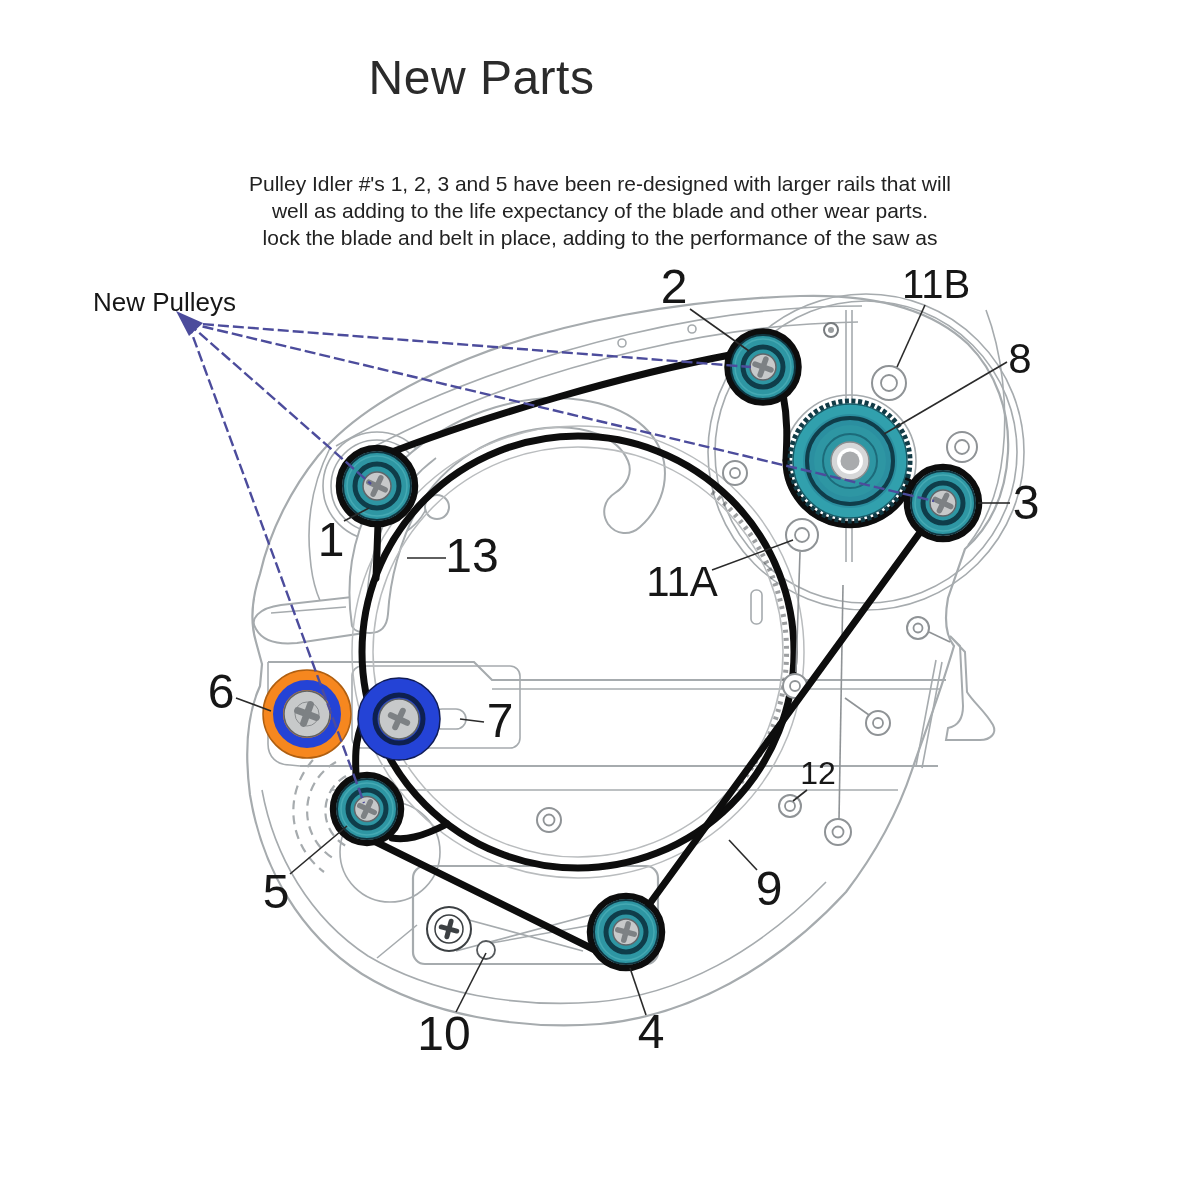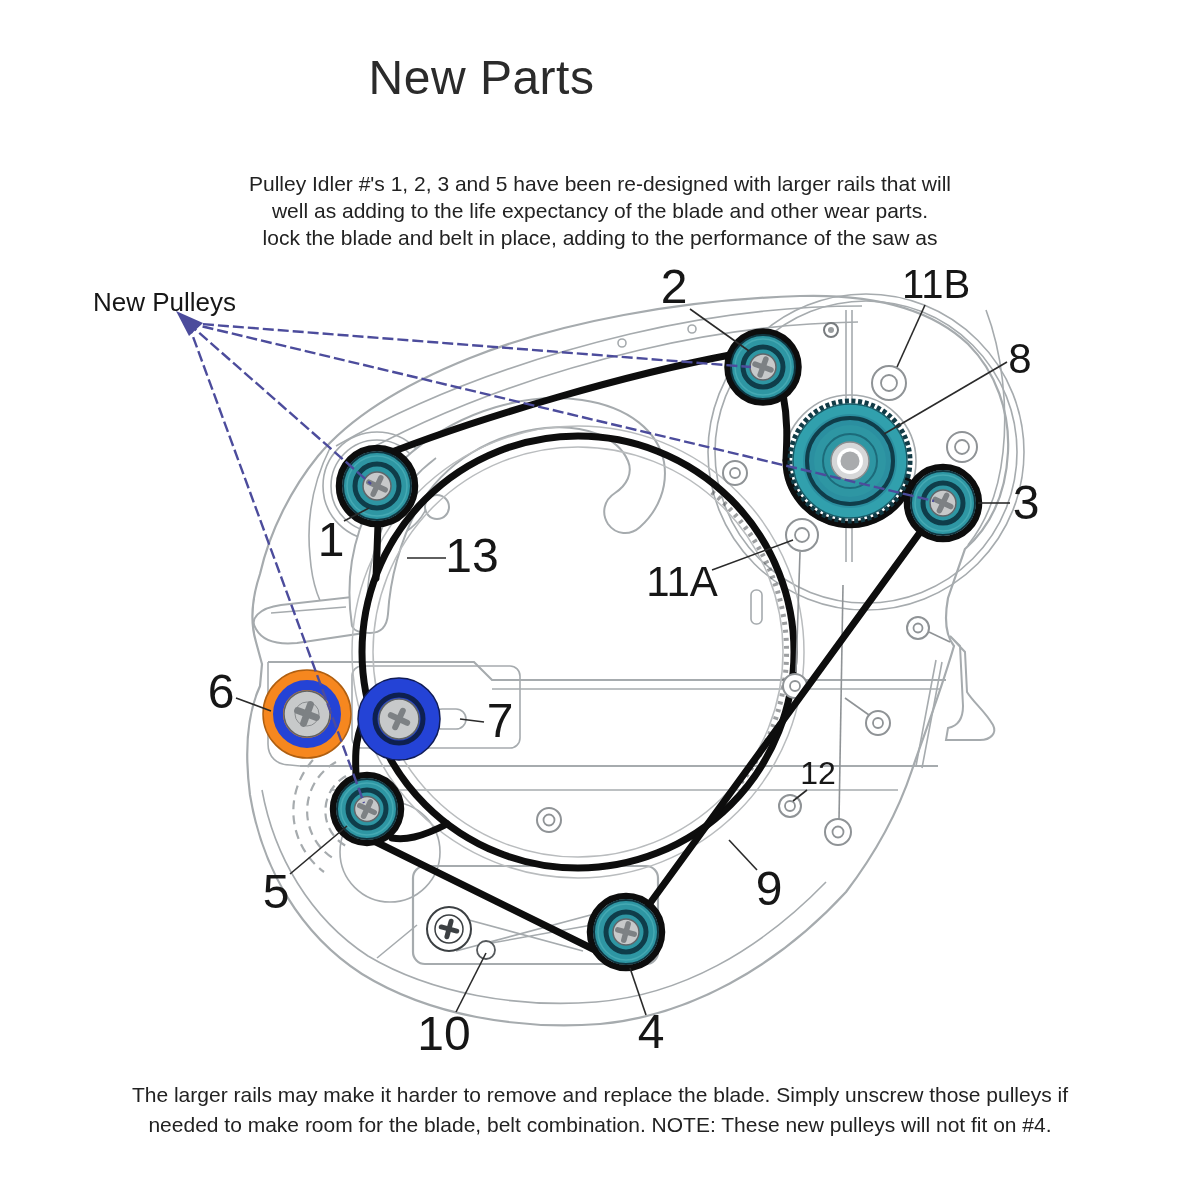--- a/index.html
+++ b/index.html
@@ -279,18 +279,14 @@
   </svg>
 
   <div class="title">New Parts</div>
 
   <div class="intro">
     <div>Pulley Idler #'s 1, 2, 3 and 5 have been re-designed with larger rails that will</div>
     <div>well as adding to the life expectancy of the blade and other wear parts.</div>
     <div>lock the blade and belt in place, adding to the performance of the saw as</div>
   </div>
 
-  <div class="footer">
-    <div>The larger rails may make it harder to remove and replace the blade. Simply unscrew those pulleys if</div>
-    <div>needed to make room for the blade, belt combination. NOTE:  These new pulleys will not fit on #4.</div>
-  </div>
 
 </div>
 
 </body></html>

